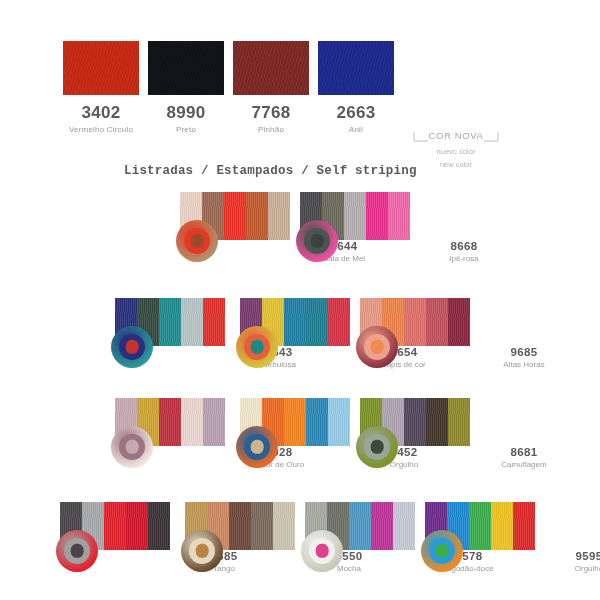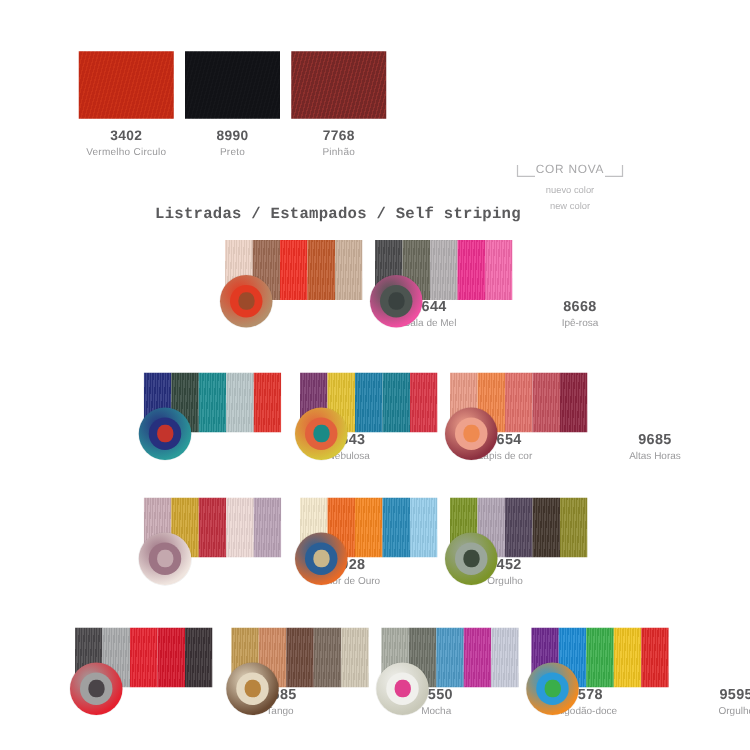--- a/index.html
+++ b/index.html
@@ -31,21 +31,21 @@
       rgba(255,255,255,.13) 0px,rgba(255,255,255,.13) 1px,
       rgba(0,0,0,.07) 1px,rgba(0,0,0,.07) 3px);
     mix-blend-mode:overlay;
   }
   .solid-swatch.light::after{
     background:repeating-linear-gradient(105deg,
       rgba(0,0,0,.05) 0px,rgba(0,0,0,.05) 1px,
       rgba(255,255,255,.3) 1px,rgba(255,255,255,.3) 3px);
   }
   .solid-code{
-    text-align:center;font-size:11px;font-weight:700;
+    text-align:center;font-size:17px;font-weight:700;
     color:#5a5a5c;margin-top:8px;letter-spacing:.3px;
   }
   .solid-name{
     text-align:center;font-size:8px;color:#9a9a9c;margin-top:2px;
     letter-spacing:.2px;white-space:nowrap;
   }
 
   
   .cornova{
     position:absolute;left:406px;top:131px;width:100px;text-align:center;
@@ -105,20 +105,25 @@
       </div>
       <div class="solid-cell">
         <div class="solid-swatch" style="background: rgb(18, 19, 23);"></div>
         <div class="solid-code">8990</div>
         <div class="solid-name">Preto</div>
       </div>
       <div class="solid-cell">
         <div class="solid-swatch" style="background: rgb(126, 42, 40);"></div>
         <div class="solid-code">7768</div>
         <div class="solid-name">Pinhão</div>
+      </div>
+      <div class="solid-cell">
+        <div class="solid-swatch" style="background: rgb(31, 42, 140);"></div>
+        <div class="solid-code">2663</div>
+        <div class="solid-name">Anil</div>
       </div>
     </div>
 
   <div class="cornova">
     <div class="cornova-top">
       <svg class="cornova-brackets" viewBox="0 0 100 13">
         <path d="M8 1 L8 10 L22 10" fill="none" stroke="#c0c0c2" stroke-width="1"></path>
         <path d="M92 1 L92 10 L78 10" fill="none" stroke="#c0c0c2" stroke-width="1"></path>
       </svg>
       <div class="cornova-label">COR NOVA</div>
@@ -254,20 +259,24 @@
           <div class="bar" style="background: rgb(124, 148, 40);"></div>
           <div class="bar" style="background: rgb(176, 164, 180);"></div>
           <div class="bar" style="background: rgb(83, 70, 92);"></div>
           <div class="bar" style="background: rgb(66, 53, 44);"></div>
           <div class="bar" style="background: rgb(142, 138, 44);"></div>
         </div>
         <div class="ball" style="background: radial-gradient(circle at 38% 34%, rgb(154, 166, 154) 0%, rgb(124, 148, 40) 72%, rgb(124, 148, 40) 100%);">
           <div class="core" style="background: rgb(154, 166, 154);"></div>
           <div class="core2" style="background: rgb(60, 74, 60);"></div>
         </div>
+        <div class="stripe-text" style="left: 118px;">
+          <div class="stripe-code">8681</div>
+          <div class="stripe-name">Camuflagem</div>
+        </div>
       </div>
       <div class="stripe-card" style="left: 60px; top: 502px;">
         <div class="stripe-swatch" style="width: 110px;">
           <div class="bar" style="background: rgb(73, 71, 74);"></div>
           <div class="bar" style="background: rgb(168, 170, 172);"></div>
           <div class="bar" style="background: rgb(228, 32, 46);"></div>
           <div class="bar" style="background: rgb(212, 21, 42);"></div>
           <div class="bar" style="background: rgb(58, 50, 54);"></div>
         </div>
         <div class="ball" style="background: radial-gradient(circle at 38% 34%, rgb(160, 160, 160) 0%, rgb(228, 32, 46) 72%, rgb(228, 32, 46) 100%);">

